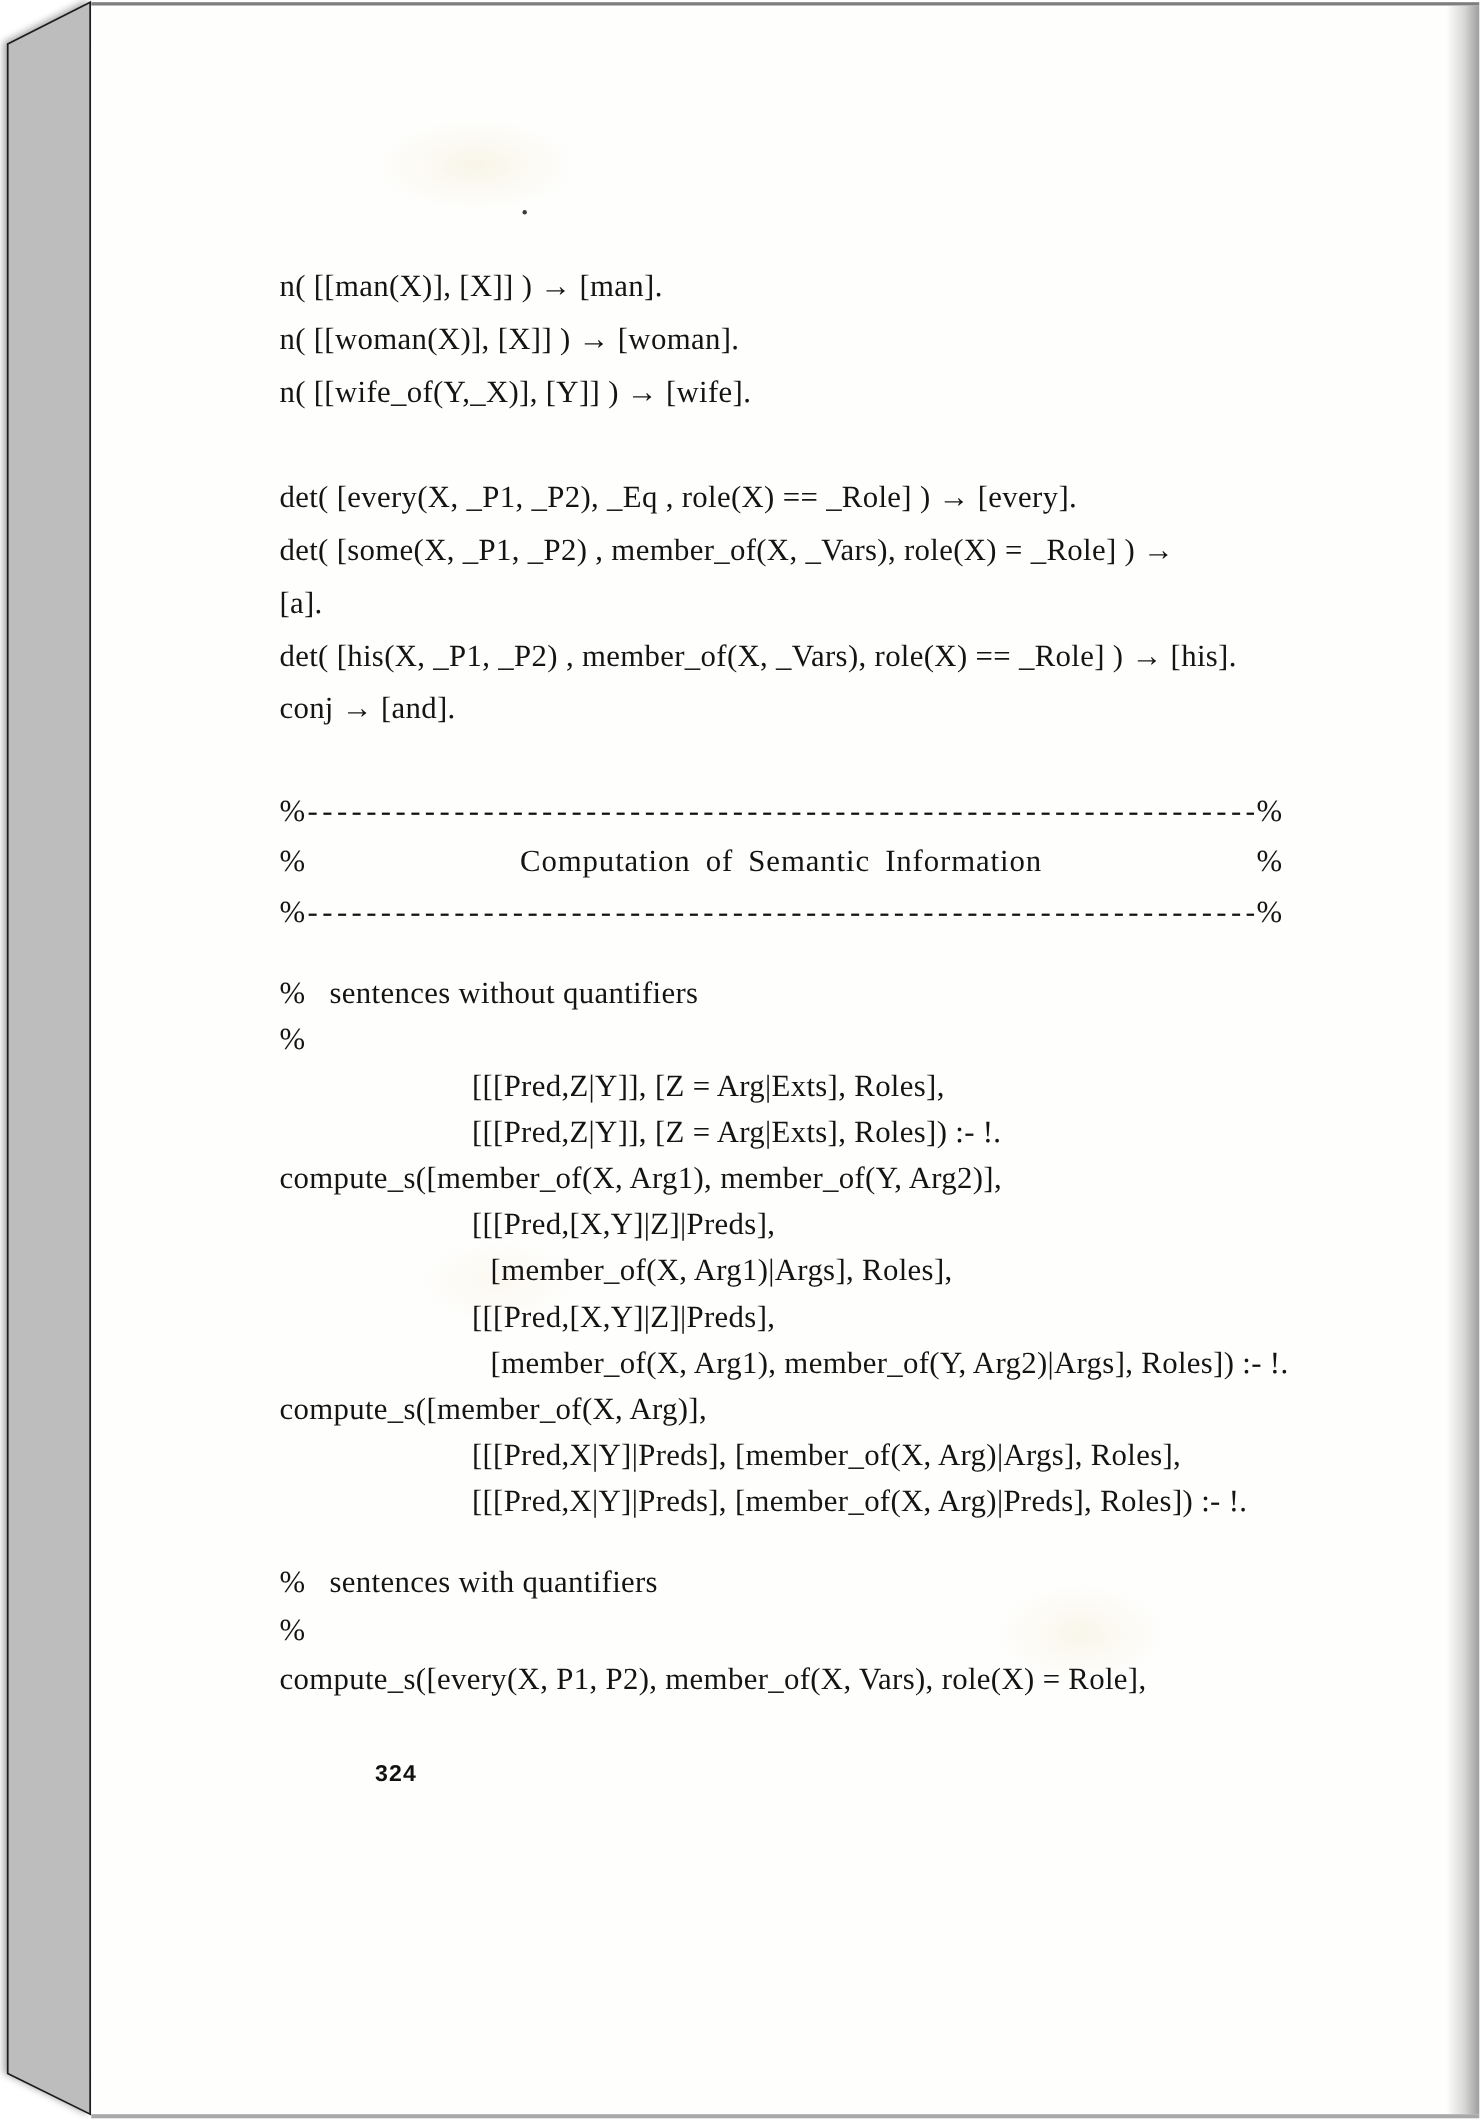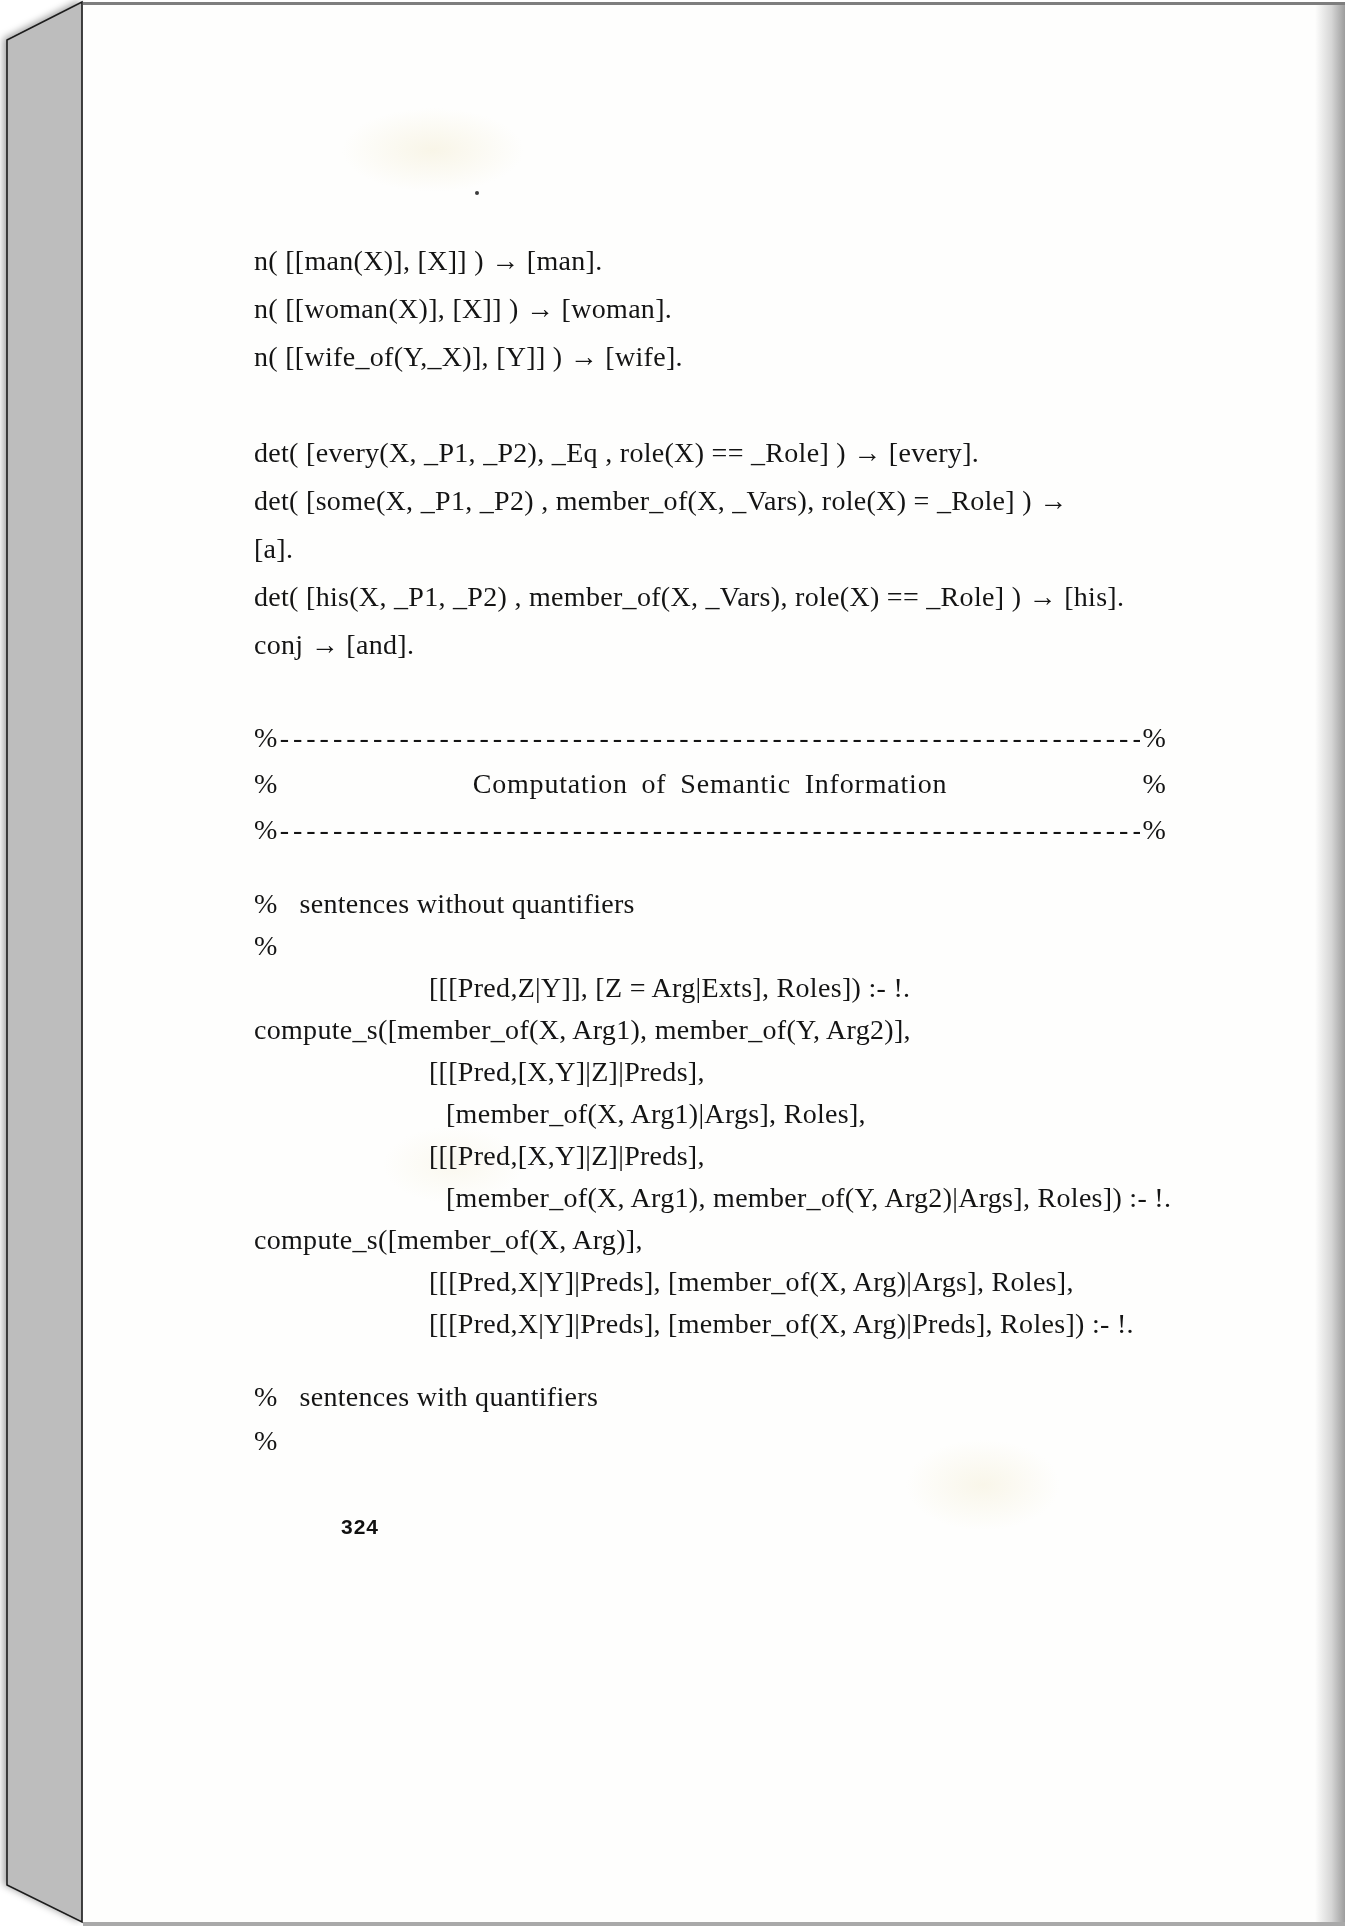--- a/index.html
+++ b/index.html
@@ -78,31 +78,33 @@
         <div class="line ind0">conj → [and].</div>
       </div>
       <div class="section sec-banner">
         <div class="line banner-line"><span class="">%</span><span class="dash-fill">------------------------------------------------------------------</span><span class="">%</span></div>
         <div class="line banner-line"><span class="">%</span><span class="banner-title">Computation of Semantic Information</span><span class="">%</span></div>
         <div class="line banner-line"><span class="">%</span><span class="dash-fill">------------------------------------------------------------------</span><span class="">%</span></div>
       </div>
       <div class="section sec-sentences-without-quantifiers">
         <div class="line ind0">%   sentences without quantifiers</div>
         <div class="line ind0">%</div>
+        <div class="line ind1">[[[Pred,Z|Y]], [Z = Arg|Exts], Roles],</div>
         <div class="line ind1">[[[Pred,Z|Y]], [Z = Arg|Exts], Roles]) :- !.</div>
         <div class="line ind0">compute_s([member_of(X, Arg1), member_of(Y, Arg2)],</div>
         <div class="line ind1">[[[Pred,[X,Y]|Z]|Preds],</div>
         <div class="line ind2">[member_of(X, Arg1)|Args], Roles],</div>
         <div class="line ind1">[[[Pred,[X,Y]|Z]|Preds],</div>
         <div class="line ind2">[member_of(X, Arg1), member_of(Y, Arg2)|Args], Roles]) :- !.</div>
         <div class="line ind0">compute_s([member_of(X, Arg)],</div>
         <div class="line ind1">[[[Pred,X|Y]|Preds], [member_of(X, Arg)|Args], Roles],</div>
         <div class="line ind1">[[[Pred,X|Y]|Preds], [member_of(X, Arg)|Preds], Roles]) :- !.</div>
       </div>
       <div class="section sec-sentences-with-quantifiers">
         <div class="line ind0">%   sentences with quantifiers</div>
         <div class="line ind0">%</div>
+        <div class="line ind0">compute_s([every(X, P1, P2), member_of(X, Vars), role(X) = Role],</div>
       </div>
       <div class="page-num">324</div>
   </div>
   <div class="page-right-shadow"></div>
 </div>
 <div class="page-bottom-edge"></div>
 
 </body></html>

